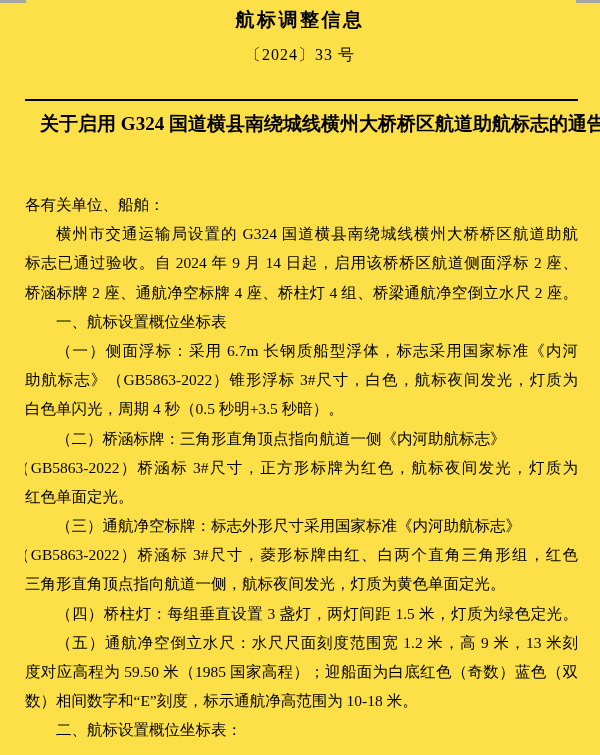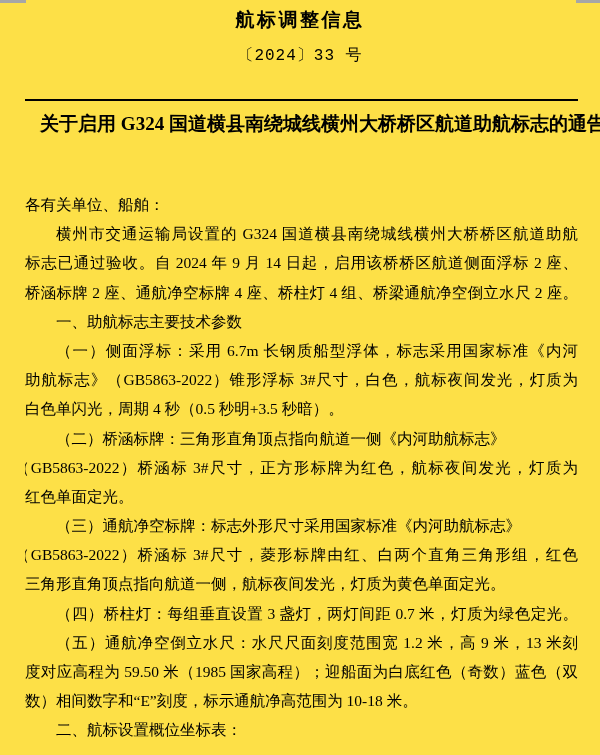--- a/index.html
+++ b/index.html
@@ -32,21 +32,20 @@
     letter-spacing: 2.5px;
   }
   .doc-number {
     position: absolute;
     top: 45px;
     left: 0;
     width: 100%;
     text-align: center;
     font-size: 16px;
     letter-spacing: 1px;
-    font-family: Liberation Mono, monospace;
   }
   .separator-rule {
     position: absolute;
     top: 99px;
     left: 25px;
     width: 553px;
     height: 2px;
     background: #000000;
   }
   .doc-heading {
@@ -90,30 +89,30 @@
 
   <div class="separator-rule"></div>
 
   <div class="doc-heading">关于启用 G324 国道横县南绕城线横州大桥桥区航道助航标志的通告</div>
 
   <div class="doc-body">
       <div class="line">各有关单位、船舶：</div>
       <div class="line ind j">横州市交通运输局设置的 G324 国道横县南绕城线横州大桥桥区航道助航</div>
       <div class="line j">标志已通过验收。自 2024 年 9 月 14 日起，启用该桥桥区航道侧面浮标 2 座、</div>
       <div class="line j">桥涵标牌 2 座、通航净空标牌 4 座、桥柱灯 4 组、桥梁通航净空倒立水尺 2 座。</div>
-      <div class="line ind">一、助航标志主要技术参数</div>
+      <div class="line ind">一、航标设置概位坐标表</div>
       <div class="line ind j">（一）侧面浮标：采用 6.7m 长钢质船型浮体，标志采用国家标准《内河</div>
       <div class="line j">助航标志》（GB5863-2022）锥形浮标 3#尺寸，白色，航标夜间发光，灯质为</div>
       <div class="line">白色单闪光，周期 4 秒（0.5 秒明+3.5 秒暗）。</div>
       <div class="line ind">（二）桥涵标牌：三角形直角顶点指向航道一侧《内河助航标志》</div>
       <div class="line j hang">（GB5863-2022）桥涵标 3#尺寸，正方形标牌为红色，航标夜间发光，灯质为</div>
       <div class="line">红色单面定光。</div>
       <div class="line ind">（三）通航净空标牌：标志外形尺寸采用国家标准《内河助航标志》</div>
       <div class="line j hang">（GB5863-2022）桥涵标 3#尺寸，菱形标牌由红、白两个直角三角形组，红色</div>
       <div class="line">三角形直角顶点指向航道一侧，航标夜间发光，灯质为黄色单面定光。</div>
-      <div class="line ind j">（四）桥柱灯：每组垂直设置 3 盏灯，两灯间距 0.7 米，灯质为绿色定光。</div>
+      <div class="line ind j">（四）桥柱灯：每组垂直设置 3 盏灯，两灯间距 1.5 米，灯质为绿色定光。</div>
       <div class="line ind j">（五）通航净空倒立水尺：水尺尺面刻度范围宽 1.2 米，高 9 米，13 米刻</div>
       <div class="line j">度对应高程为 59.50 米（1985 国家高程）；迎船面为白底红色（奇数）蓝色（双</div>
       <div class="line">数）相间数字和“E”刻度，标示通航净高范围为 10-18 米。</div>
       <div class="line ind">二、航标设置概位坐标表：</div>
     </div>
 
 </div>
 
 </body></html>

